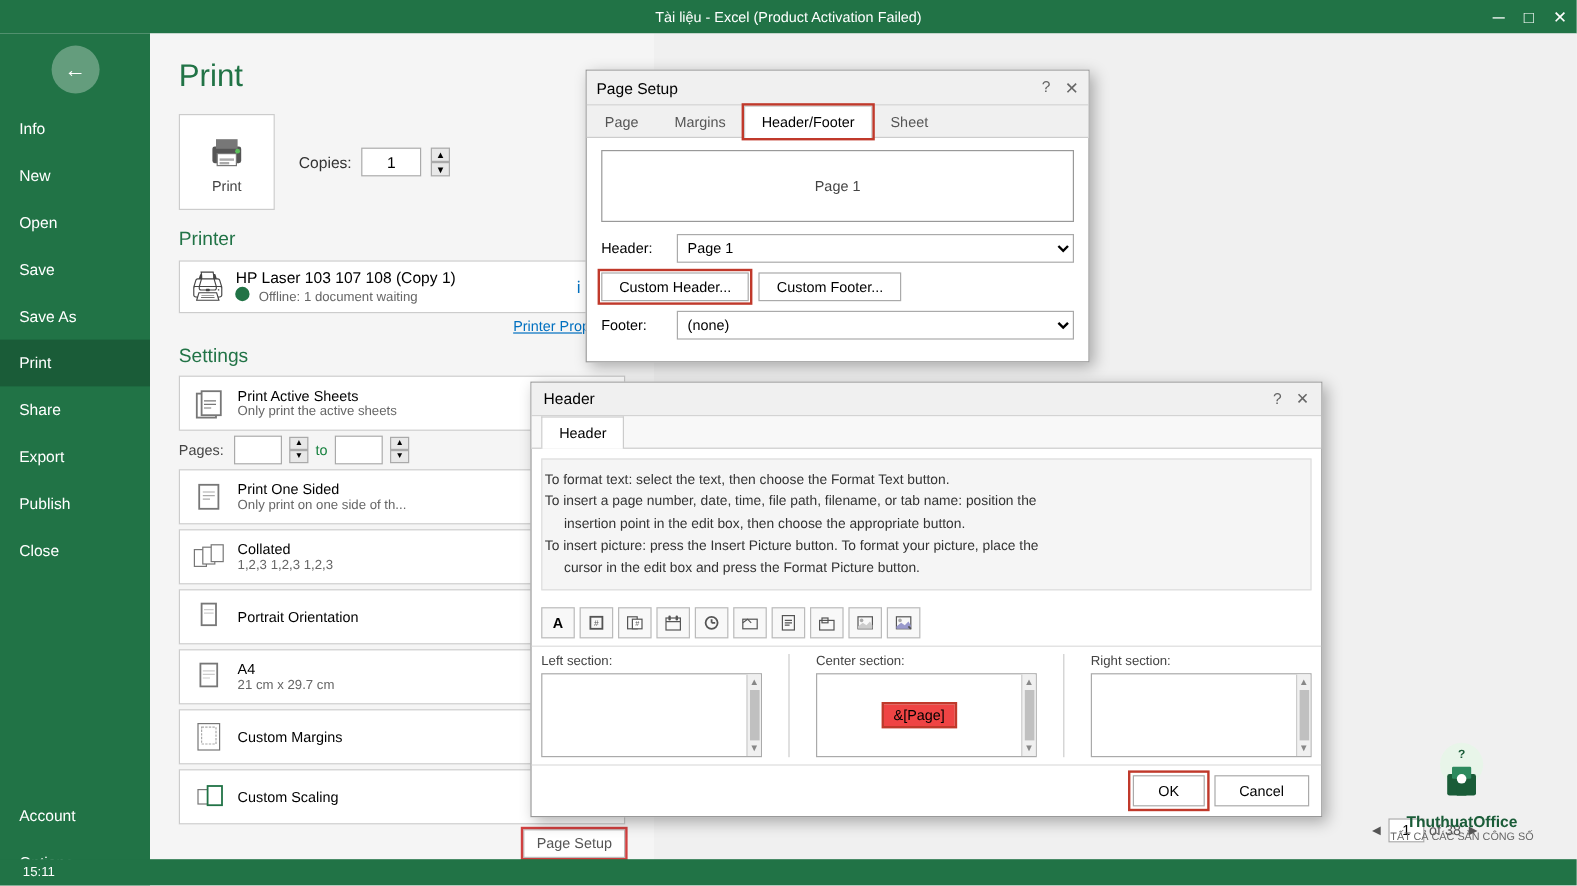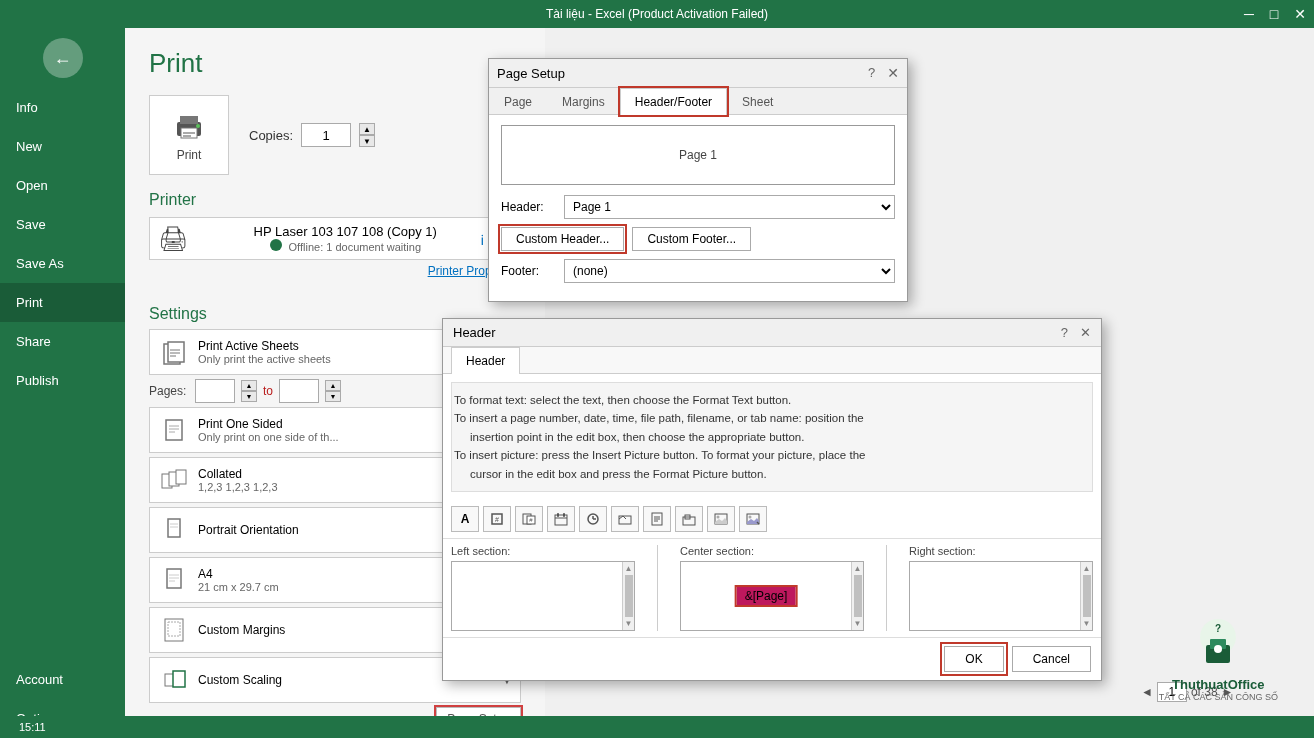--- a/index.html
+++ b/index.html
@@ -132,30 +132,30 @@
     .printer-row {
       display: flex;
       align-items: center;
       gap: 8px;
       border: 1px solid #ccc;
       background: white;
       padding: 6px 8px;
       position: relative;
     }
     .printer-icon { font-size: 24px; color: #444; }
-    .printer-info { flex: 1; text-align: center; }
+    .printer-info { flex: 1; }
     .printer-name { font-size: 13px; font-weight: 500; }
     .printer-status { font-size: 11px; color: #666; }
     .printer-status-dot { width: 12px; height: 12px; background: #217346; border-radius: 50%; display: inline-block; margin-right: 4px; }
     .dropdown-arrow { font-size: 10px; color: #666; }
     .info-icon { color: #0070c0; font-size: 14px; position: absolute; right: 36px; top: 50%; transform: translateY(-50%); }
     .printer-props-link { font-size: 12px; color: #0070c0; text-decoration: underline; cursor: pointer; margin-top: 4px; display: block; text-align: right; }
 
     
-    .settings-title { font-size: 16px; color: #217346; margin: 27px 0 6px; }
+    .settings-title { font-size: 16px; color: #217346; margin: 10px 0 6px; }
     .setting-row {
       border: 1px solid #ccc;
       background: white;
       padding: 6px 8px;
       margin-bottom: 4px;
       display: flex;
       align-items: center;
       gap: 8px;
       position: relative;
       cursor: pointer;
@@ -175,21 +175,21 @@
     }
     .pages-label { font-size: 12px; color: #444; min-width: 40px; }
     .pages-input {
       width: 40px;
       height: 24px;
       border: 1px solid #aaa;
       text-align: center;
       background: white;
       font-size: 12px;
     }
-    .pages-to { font-size: 12px; color: #b91c1c; }
+    .pages-to { font-size: 12px; color: #15803d; }
     .pages-spinner { display: flex; flex-direction: column; }
     .pages-spinner-btn { width: 16px; height: 11px; background: #e8e8e8; border: 1px solid #aaa; display: flex; align-items: center; justify-content: center; font-size: 7px; cursor: pointer; }
 
     
     .page-setup-bar {
       text-align: right;
       margin-top: 4px;
     }
     .page-setup-link {
       font-size: 12px;
@@ -520,21 +520,27 @@
   <div class="sidebar-item">
     <span>Save As</span>
   </div>
   <div class="sidebar-item active">
     <span>Print</span>
   </div>
   <div class="sidebar-item">
     <span>Share</span>
   </div>
   <div class="sidebar-item">
+    <span>Export</span>
+  </div>
+  <div class="sidebar-item">
     <span>Publish</span>
+  </div>
+  <div class="sidebar-item">
+    <span>Close</span>
   </div>
   <div class="sidebar-bottom">
     <div class="sidebar-item">
       <span>Account</span>
     </div>
     <div class="sidebar-item">
       <span>Options</span>
     </div>
   </div>
 </div>
@@ -952,21 +958,21 @@
         </div>
       </div>
 
       <div class="section-divider"></div>
 
       <div class="section-col">
         <div class="section-label">Center section:</div>
         <div class="section-textarea-outer">
           <div class="section-textarea-inner" style="position:relative;">
             <textarea class="section-textarea" style=""></textarea>
-            <div style="position:absolute;top:50%;left:50%;transform:translate(-50%,-50%);background:#be185d;padding:2px 8px;outline:2px solid #c0392b;font-size:12px;pointer-events:none;">&amp;[Page]</div>
+            <div style="position:absolute;top:50%;left:50%;transform:translate(-50%,-50%);background:#ef4444;padding:2px 8px;outline:2px solid #c0392b;font-size:12px;pointer-events:none;">&amp;[Page]</div>
           </div>
           <div style="width:12px;background:#f0f0f0;border-left:1px solid #ccc;display:flex;flex-direction:column;align-items:center;">
             <div style="font-size:8px;color:#888;padding-top:2px;">▲</div>
             <div style="flex:1;width:8px;background:#c0c0c0;margin:2px;"></div>
             <div style="font-size:8px;color:#888;padding-bottom:2px;">▼</div>
           </div>
         </div>
       </div>
 
       <div class="section-divider"></div>

